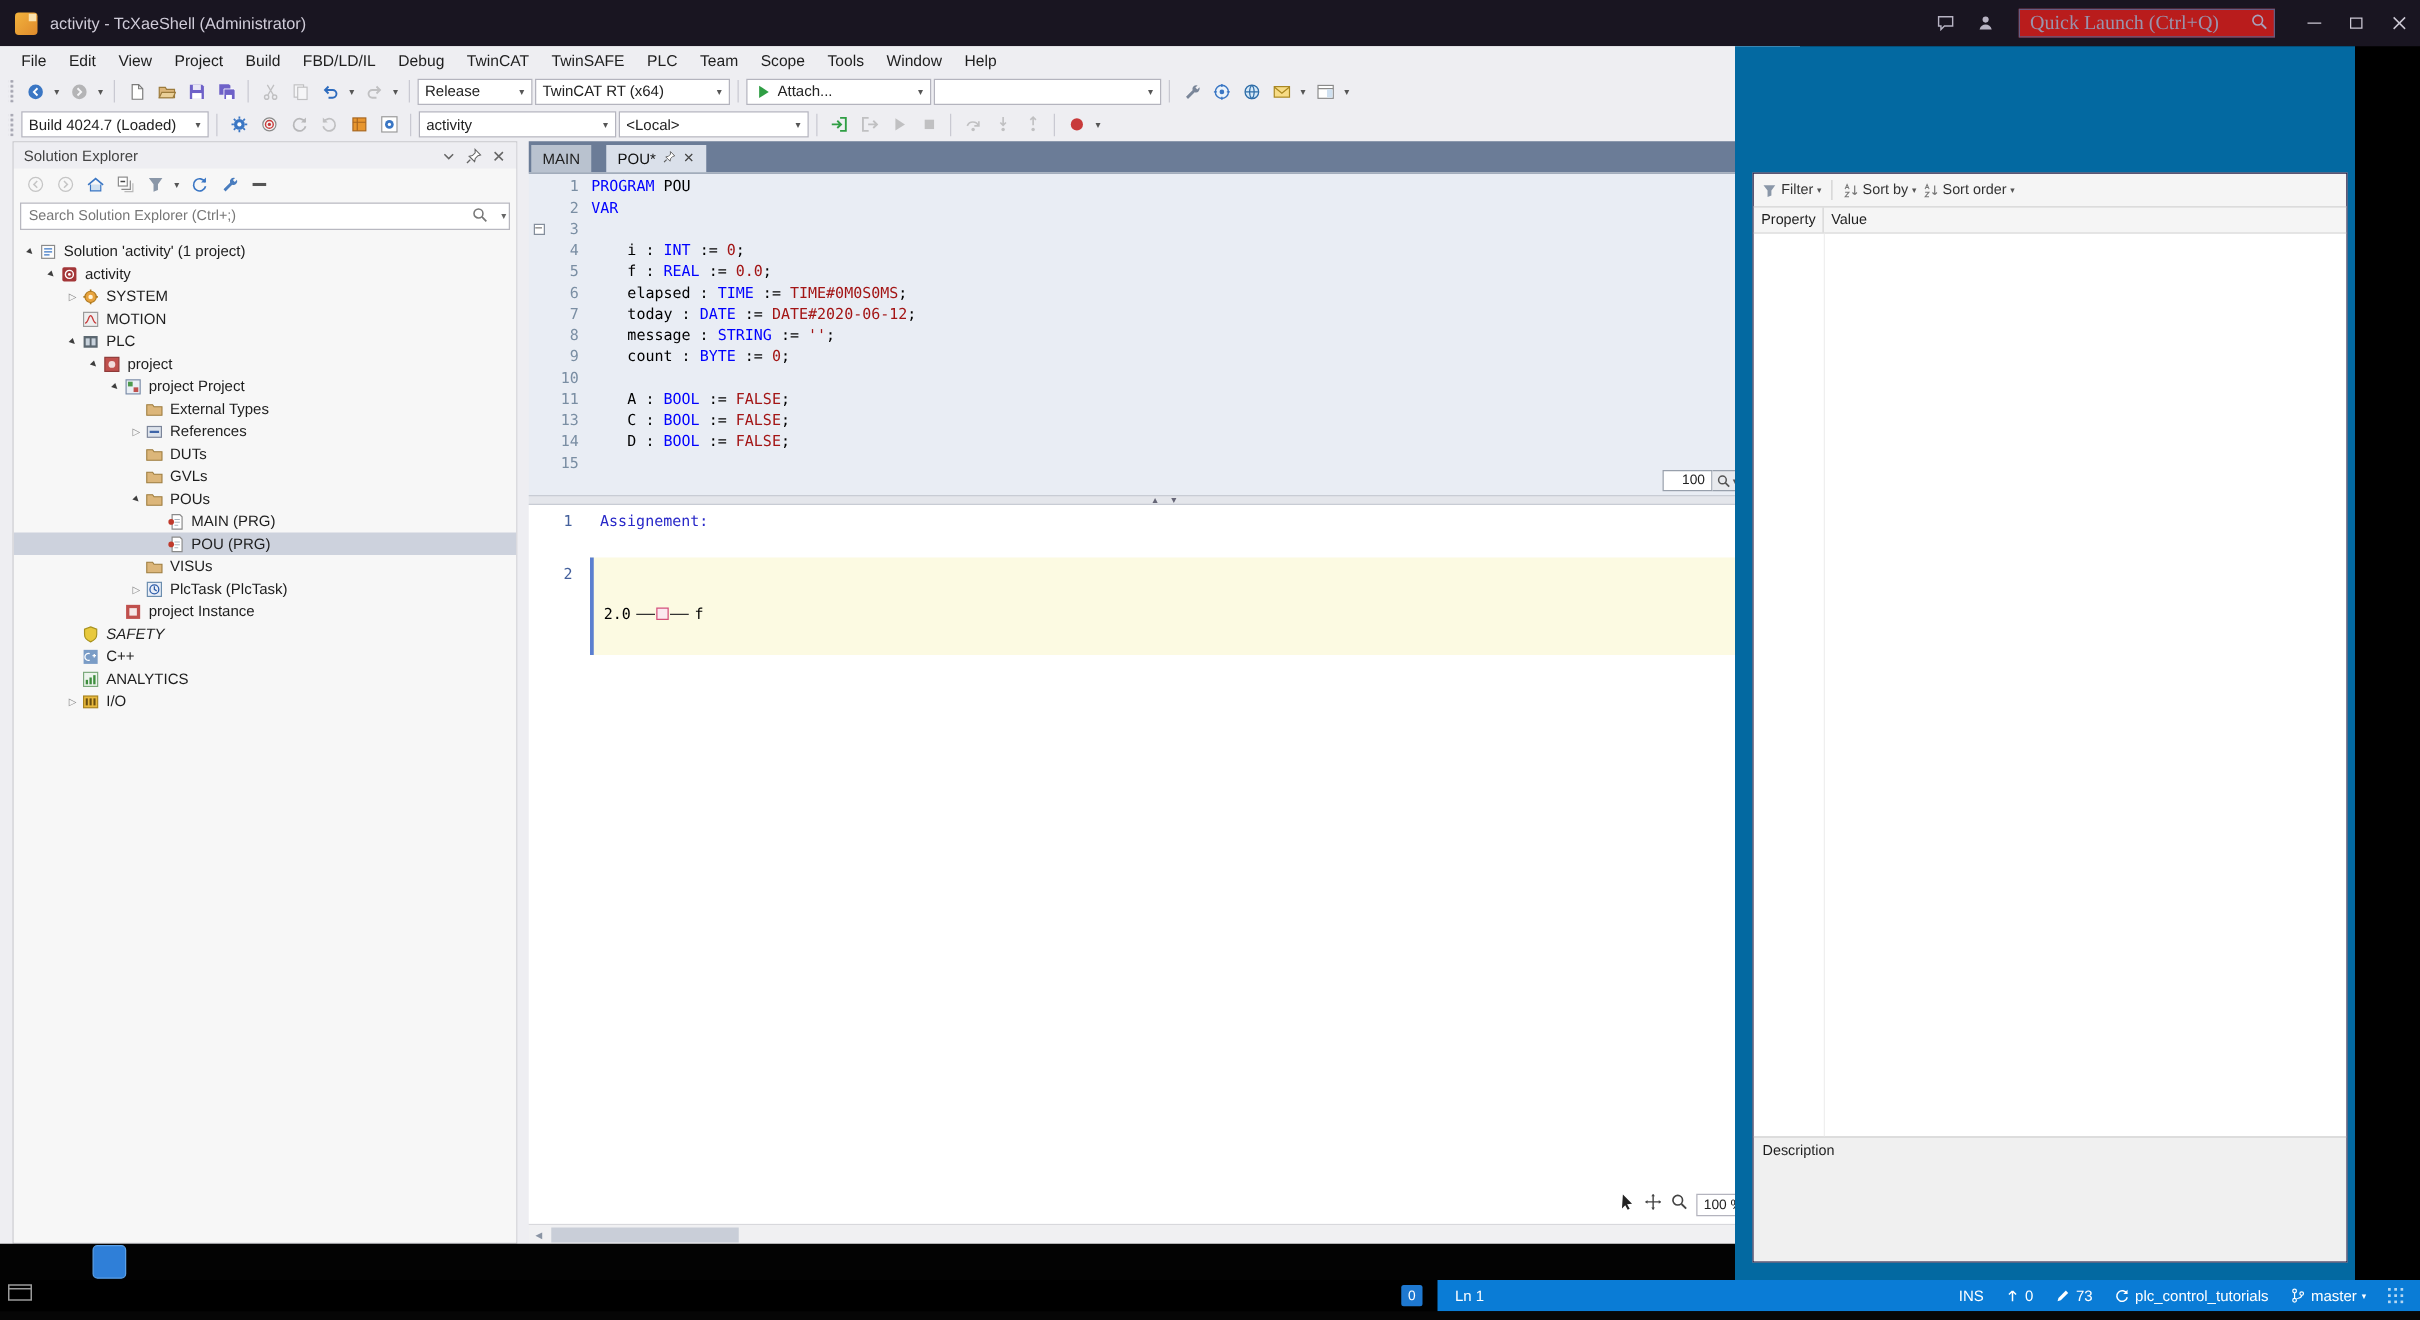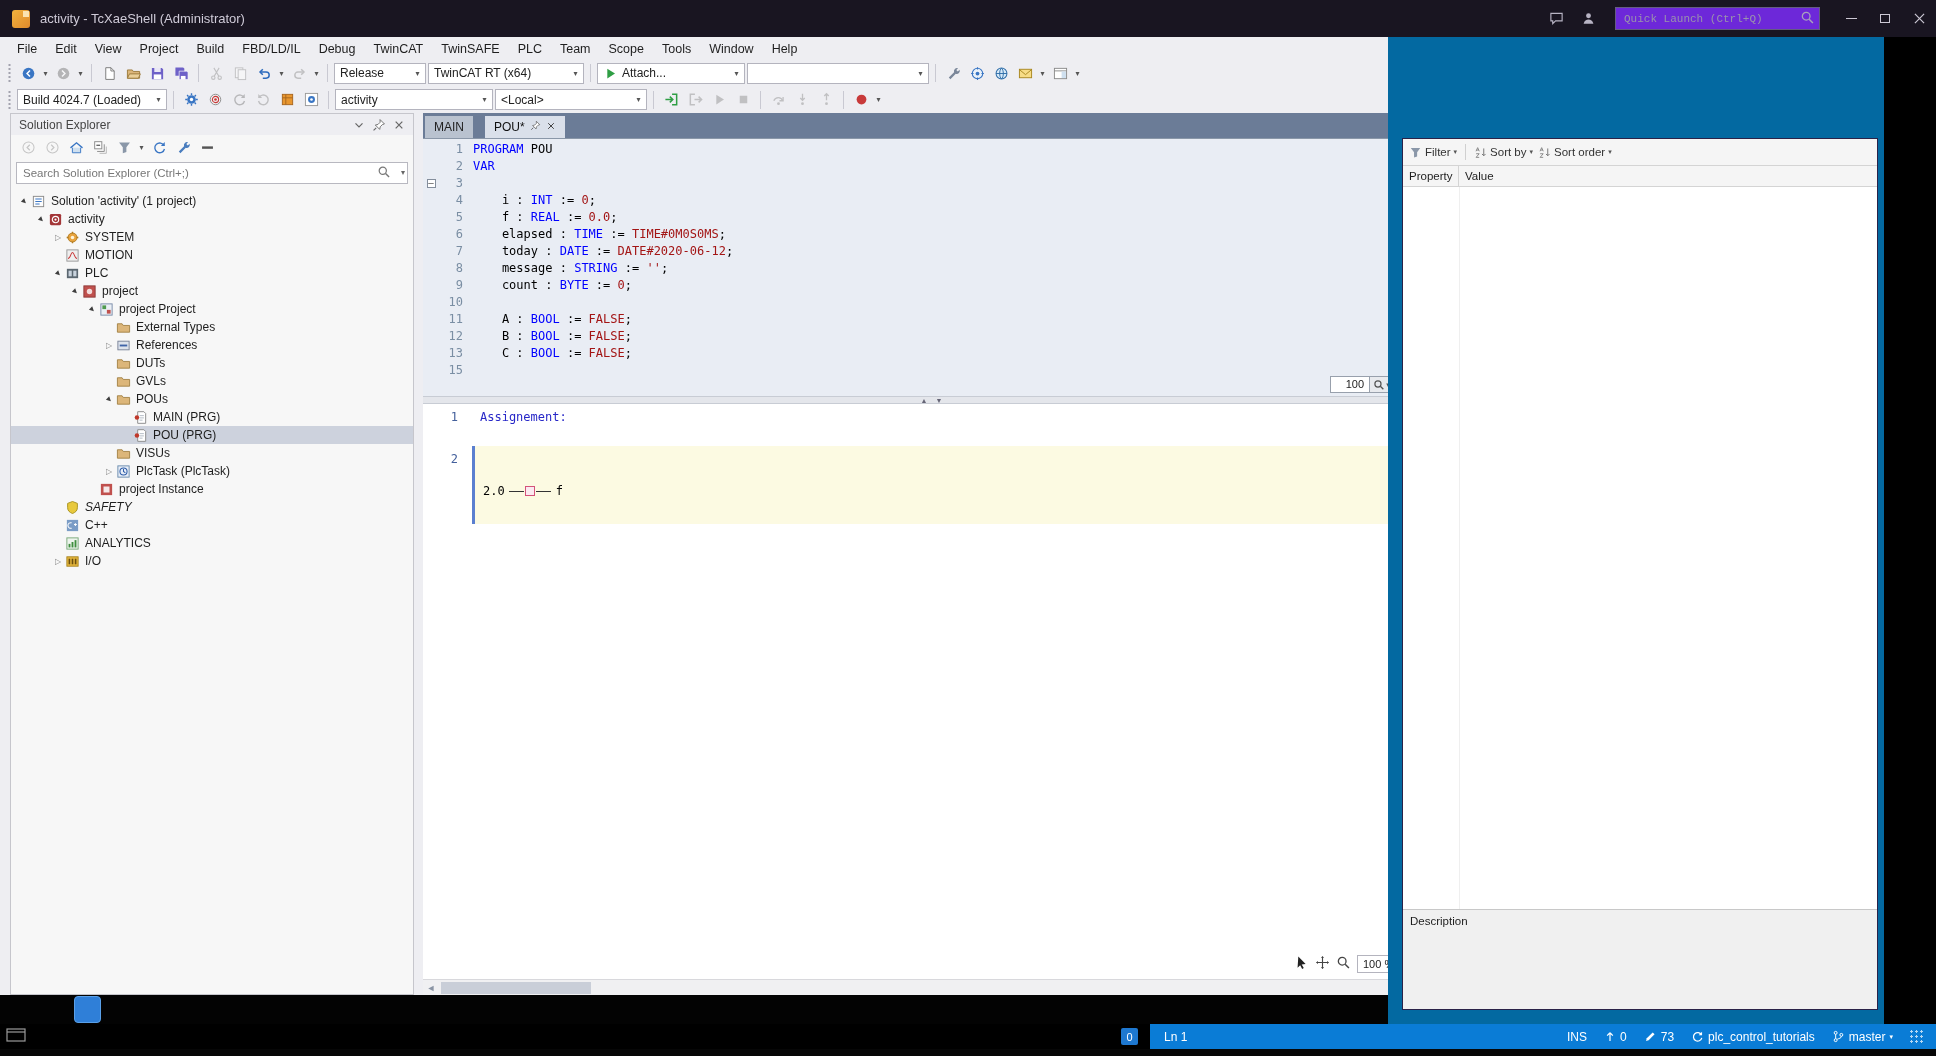--- a/index.html
+++ b/index.html
@@ -9,21 +9,21 @@
   .abs{position:absolute}
 
   
   .titlebar{left:0;top:0;width:1936px;height:37px;background:#191521;display:flex;align-items:center;color:#CFCBD8}
   .appicon{width:18px;height:18px;margin:0 10px 0 12px;border-radius:3px;background:linear-gradient(135deg,#F2B33D,#DF8A2C);position:relative;flex:none}
   .appicon:after{content:"";position:absolute;right:1px;top:1px;width:6px;height:6px;background:#FBE3B0}
   .wtitle{font-size:13px;white-space:nowrap}
   .t-right{margin-left:auto;display:flex;align-items:center;height:100%}
   .t-ic{width:26px;height:24px;display:flex;align-items:center;justify-content:center;margin-right:6px}
   .qlaunch{position:relative;width:205px;height:23px;margin:0 14px 0 8px}
-  .qlaunch input{width:100%;height:100%;background:#6d28d9;border:1px solid #655C82;color:#B6B0C6;font-size:11px;padding:0 26px 0 8px;font-family:Liberation Mono, monospace}
+  .qlaunch input{width:100%;height:100%;background:#b91c1c;border:1px solid #655C82;color:#B6B0C6;font-size:16px;padding:0 26px 0 8px;font-family:Liberation Serif, serif}
   .qlaunch input::placeholder{color:#9A93AC}
   .ql-ic{position:absolute;right:5px;top:3px}
   .wbtn{width:34px;height:100%;display:flex;align-items:center;justify-content:center}
   .glyph-min{width:11px;height:1px;background:#CCC8D4}
   .glyph-max{width:10px;height:9px;border:1px solid #CCC8D4}
 
   
   .mainwin{left:0;top:37px;width:1440px;height:987px;background:#EEEEF2;display:flex;flex-direction:column}
   .menubar{height:23px;background:#EEEEF2;display:flex;align-items:center;padding-left:8px}
   .menu-item{padding:2px 9px;font-size:12.5px;color:#1E1E1E;white-space:nowrap}
@@ -804,27 +804,27 @@
                 <span class="lnum">10</span>
                 <span class="ctext"></span>
               </div>
               <div class="cline">
                 <span class="fold"></span>
                 <span class="lnum">11</span>
                 <span class="ctext"><span>    A : </span><span class="tok-k">BOOL</span><span> := </span><span class="tok-l">FALSE</span><span>;</span></span>
               </div>
               <div class="cline">
                 <span class="fold"></span>
-                <span class="lnum">12</span>
-                <span class="ctext"><span>    B : </span><span class="tok-k">BOOL</span><span> := </span><span class="tok-l">FALSE</span><span>;</span></span>
-              </div>
-              <div class="cline">
-                <span class="fold"></span>
                 <span class="lnum">13</span>
                 <span class="ctext"><span>    C : </span><span class="tok-k">BOOL</span><span> := </span><span class="tok-l">FALSE</span><span>;</span></span>
+              </div>
+              <div class="cline">
+                <span class="fold"></span>
+                <span class="lnum">14</span>
+                <span class="ctext"><span>    D : </span><span class="tok-k">BOOL</span><span> := </span><span class="tok-l">FALSE</span><span>;</span></span>
               </div>
               <div class="cline">
                 <span class="fold"></span>
                 <span class="lnum">15</span>
                 <span class="ctext"></span>
               </div>
             </div>
           <div class="dscroll">
             <span class="sarrow">▲</span>
             <span class="vthumb"></span>

